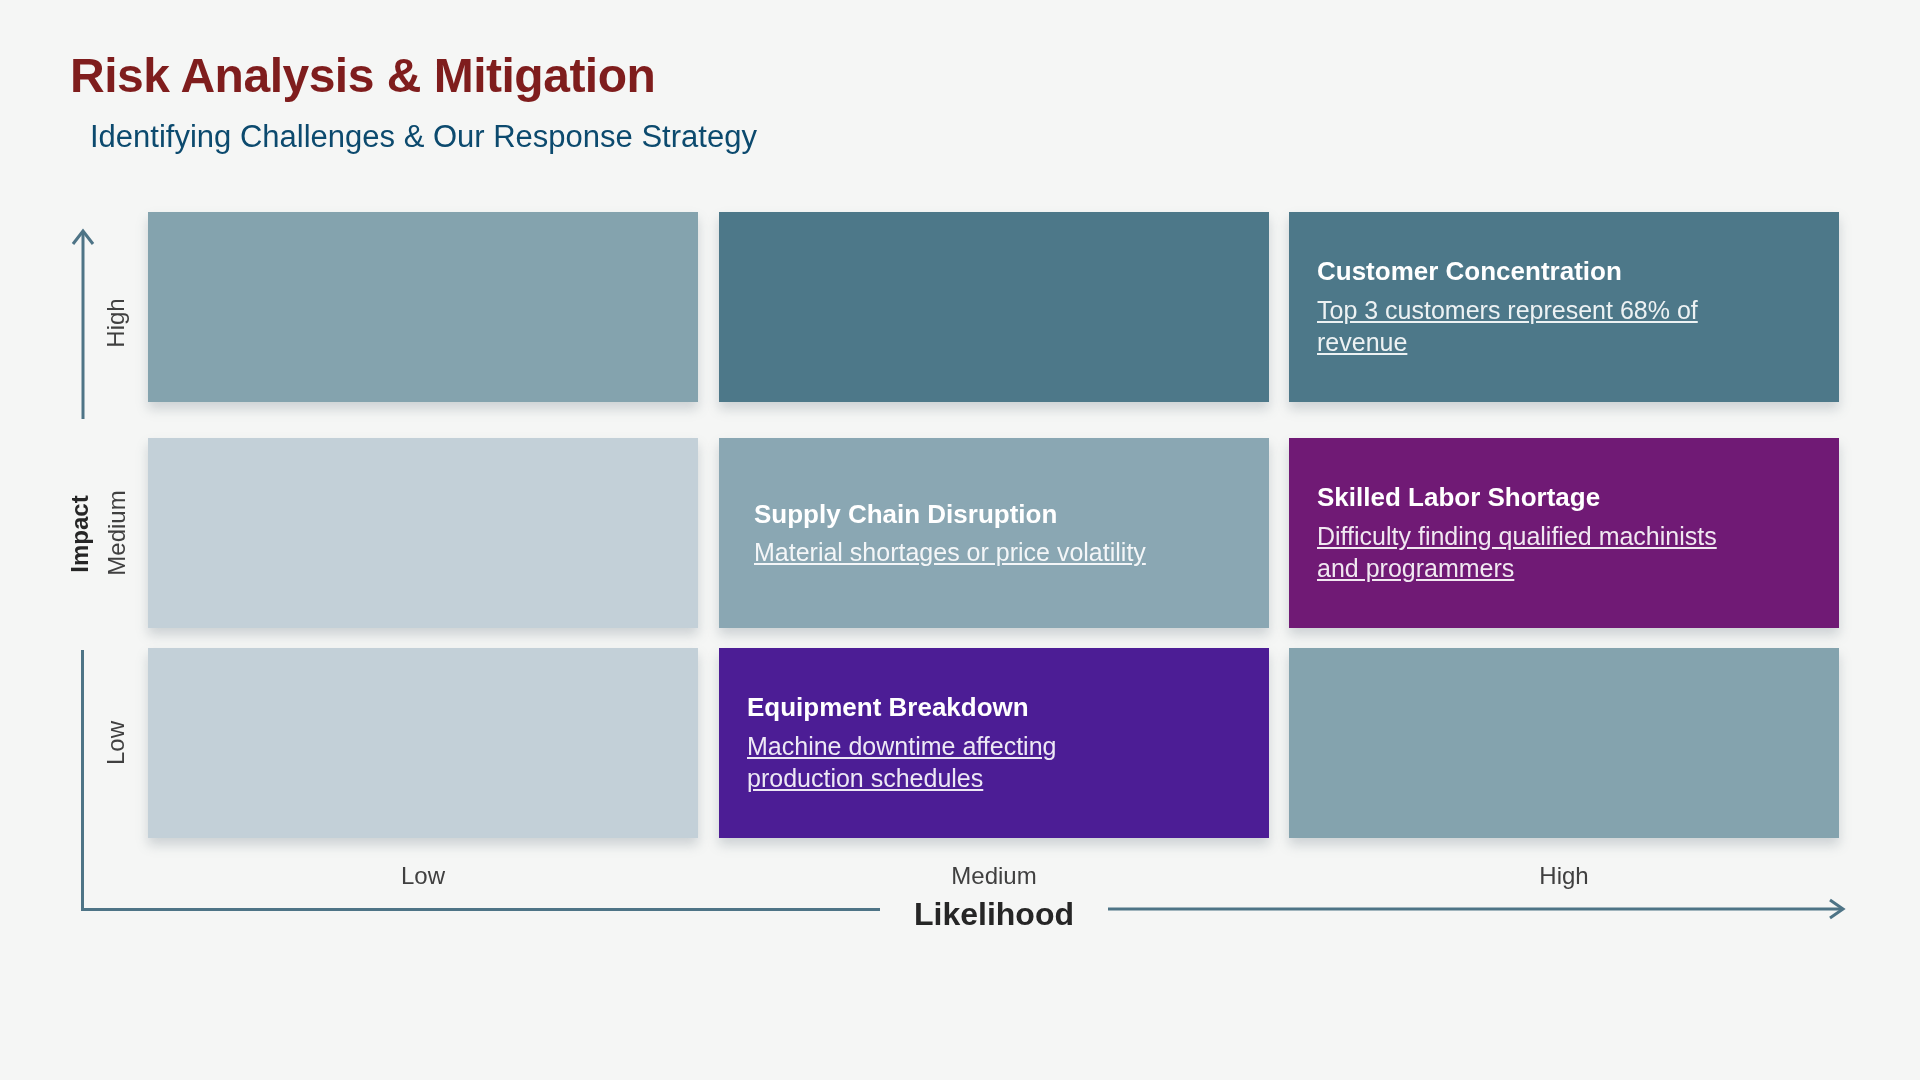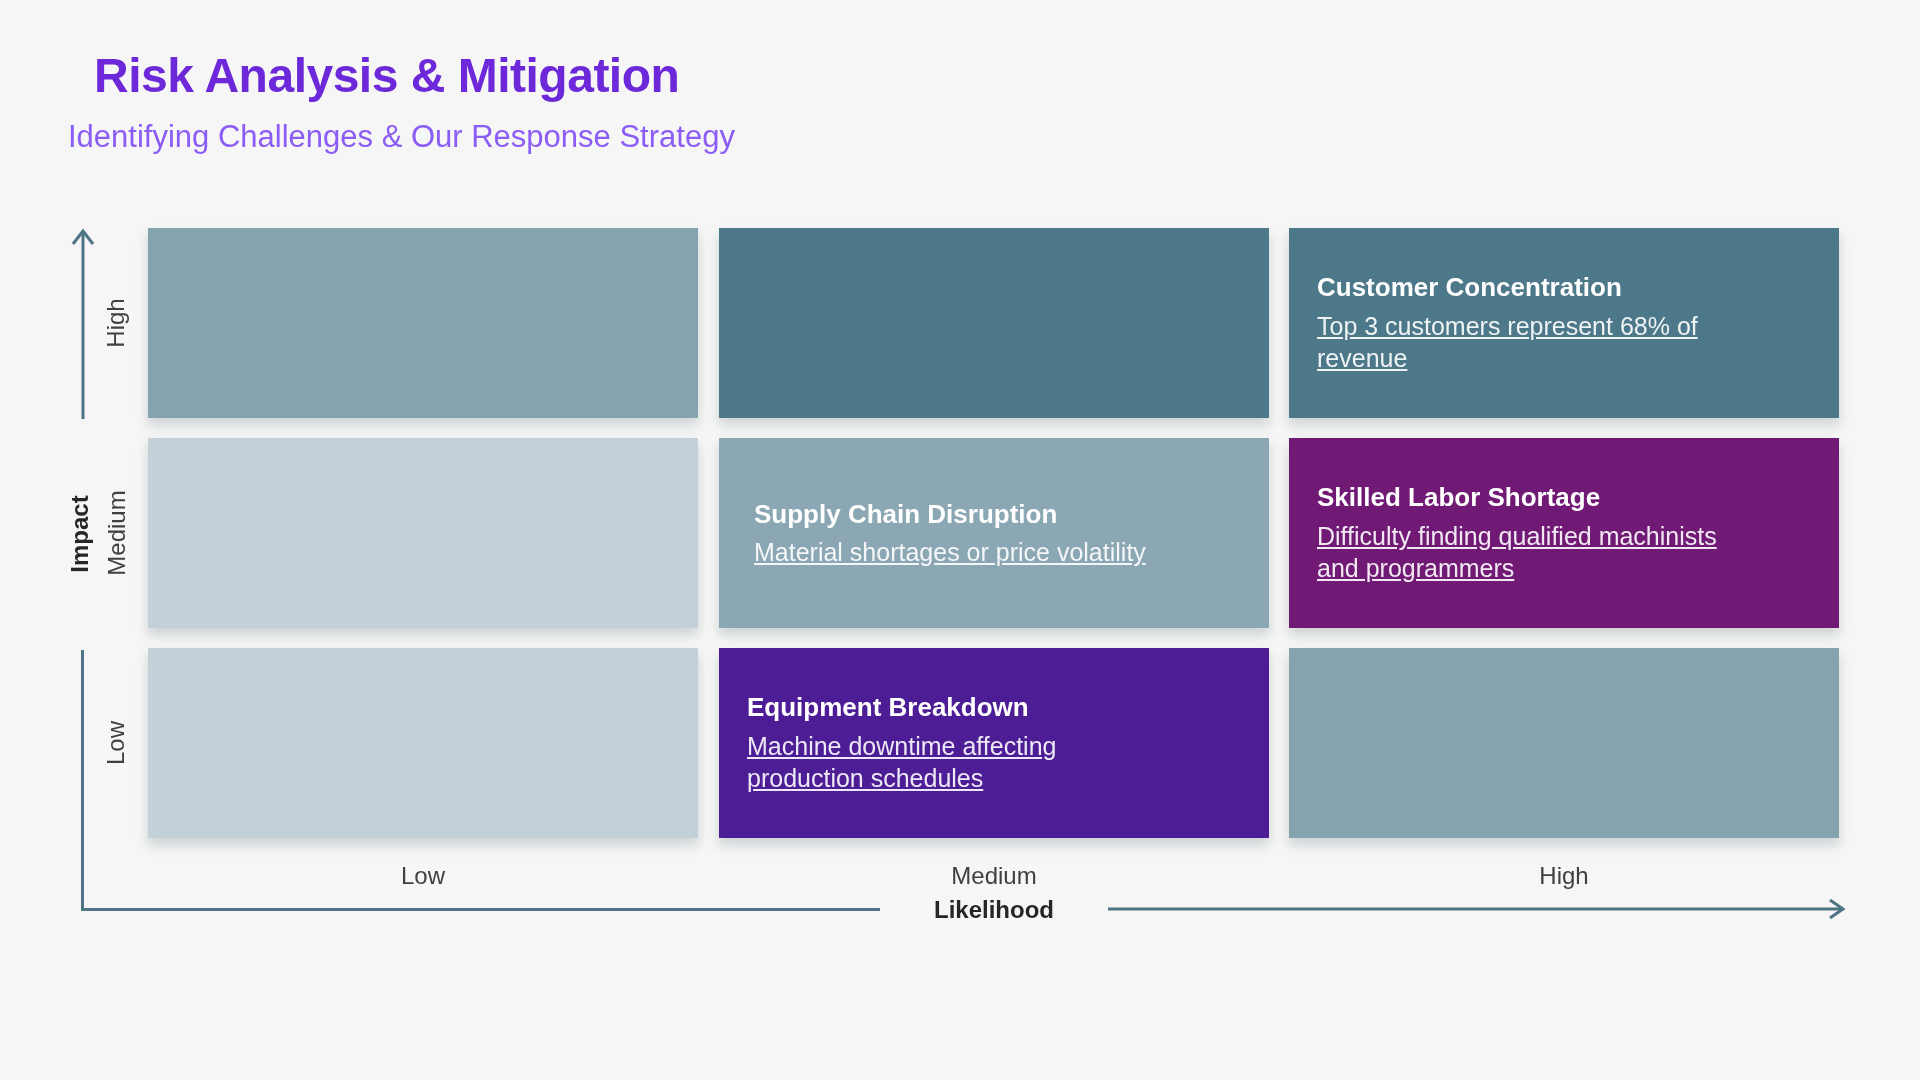--- a/index.html
+++ b/index.html
@@ -7,39 +7,39 @@
   .slide {
     position: relative;
     width: 1920px;
     height: 1080px;
     overflow: hidden;
     background: #f5f6f5;
   }
 
   
   .title {
-    position: absolute; left: 94px; top: 50px; margin: 0;
+    position: absolute; left: 70px; top: 50px; margin: 0;
     font-size: 48px; font-weight: bold; letter-spacing: -0.5px;
-    color: #6d28d9; line-height: 1.1;
+    color: #7f1d1d; line-height: 1.1;
   }
   .subtitle {
-    position: absolute; left: 68px; top: 118px; margin: 0;
+    position: absolute; left: 90px; top: 118px; margin: 0;
     font-size: 31px; font-weight: normal;
-    color: #8b5cf6; line-height: 1.2;
+    color: #0c4a6e; line-height: 1.2;
   }
 
   
   .cell {
     position: absolute; width: 550px; height: 190px;
     box-sizing: border-box; padding: 0 28px;
     display: flex; flex-direction: column; justify-content: center;
     box-shadow: 0 7px 11px rgba(104, 120, 131, 0.28);
   }
   .c1 { left: 148px; } .c2 { left: 719px; } .c3 { left: 1289px; }
-  .r1 { top: 228px; } .r2 { top: 438px; } .r3 { top: 648px; }
+  .r1 { top: 212px; } .r2 { top: 438px; } .r3 { top: 648px; }
   .cell-title {
     margin: 0 0 5px 0; color: #ffffff;
     font-size: 26px; font-weight: bold; line-height: 1.28;
   }
   .cell-body {
     margin: 0; color: rgba(255,255,255,0.9);
     font-size: 25px; font-weight: normal; line-height: 1.3;
     white-space: pre-line;
     text-decoration: underline;
   }
@@ -52,21 +52,21 @@
   .y-arrow { left: 68px; top: 227px; }
   .x-arrow { left: 1108px; top: 898px; }
 
   .x-tick {
     position: absolute; top: 862px; transform: translateX(-50%);
     font-size: 24px; color: #404040; white-space: nowrap;
   }
   .x-tick-low { left: 423px; } .x-tick-medium { left: 994px; } .x-tick-high { left: 1564px; }
   .x-axis-title {
     position: absolute; left: 994px; top: 896px; transform: translateX(-50%);
-    font-size: 24px; font-weight: bold; color: #262626; white-space: nowrap;
+    font-size: 32px; font-weight: bold; color: #262626; white-space: nowrap;
   }
 
   .y-tick {
     position: absolute; transform: translate(-50%, -50%) rotate(-90deg);
     font-size: 24px; color: #404040; white-space: nowrap;
   }
   .y-tick-high { left: 116px; top: 323px; }
   .y-tick-medium { left: 117px; top: 533px; }
   .y-tick-low { left: 116px; top: 743px; }
   .y-axis-title {

